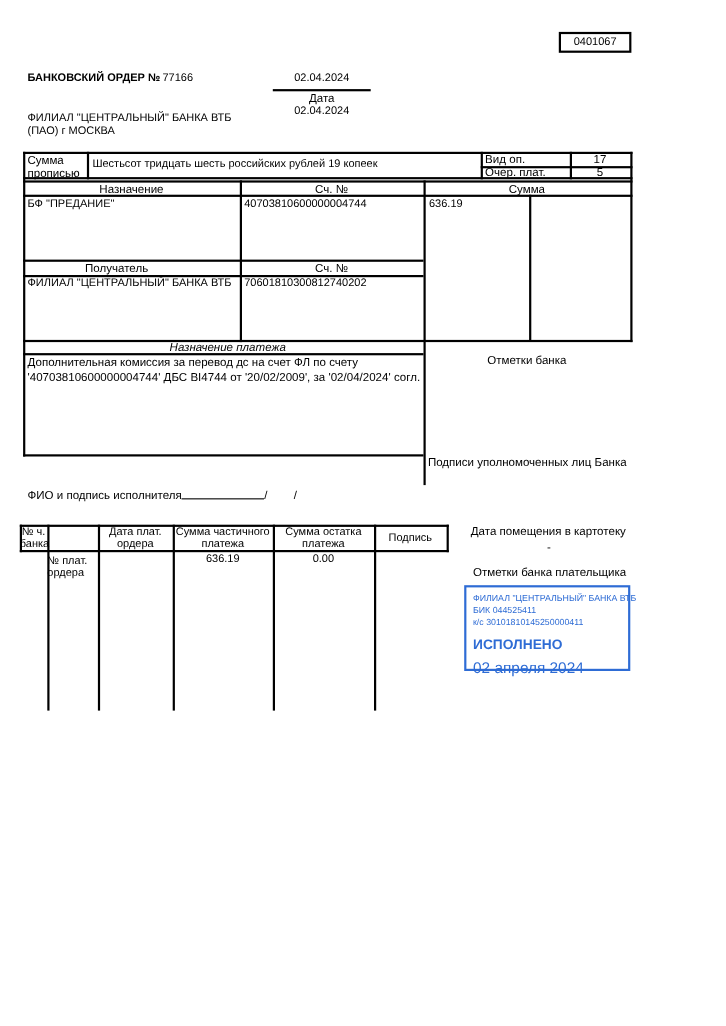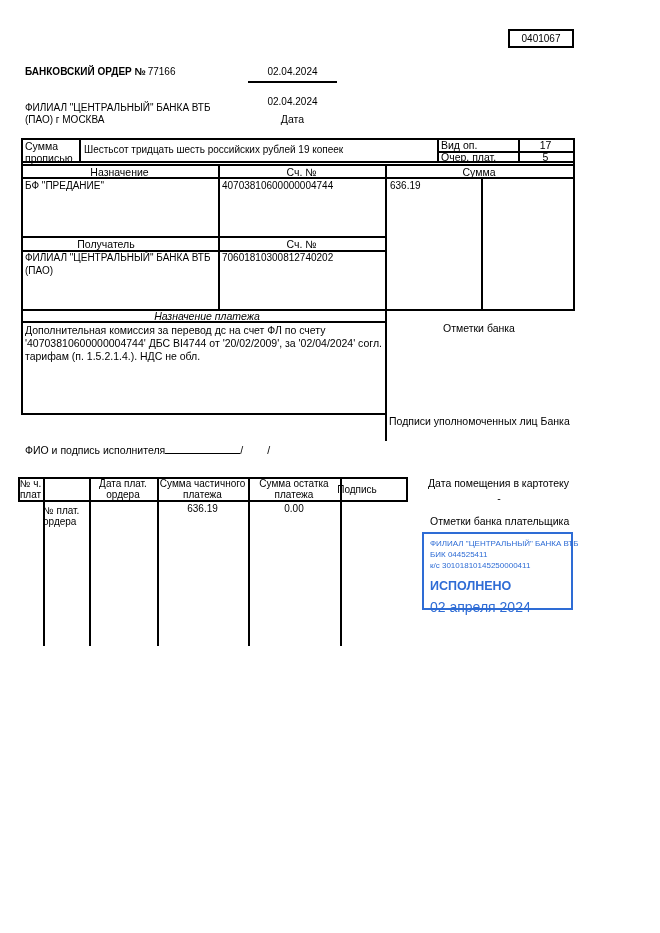--- a/index.html
+++ b/index.html
@@ -33,21 +33,21 @@
   <div class="codebox">
     <span>0401067</span>
   </div>
 
   <div class="t fs11" style="left:25px;top:66px;">
     <span class="b">БАНКОВСКИЙ ОРДЕР №</span><span style="margin-left:2px;">77166</span>
   </div>
 
   <div class="t fs11 c" style="left:248px;top:66px;width:89px;">02.04.2024</div>
   <div class="hl" style="left:248px;top:81px;width:89px;"></div>
-  <div class="t fs105 c" style="left:248px;top:84px;width:89px;margin-top:29px;">Дата</div>
+  <div class="t fs105 c" style="left:248px;top:84px;width:89px;">Дата</div>
   <div class="t fs11 c" style="left:248px;top:96px;width:89px;">02.04.2024</div>
 
   <div class="t fs11" style="left:25px;top:102px;">ФИЛИАЛ "ЦЕНТРАЛЬНЫЙ" БАНКА ВТБ</div>
   <div class="t fs11" style="left:25px;top:114px;">(ПАО) г МОСКВА</div>
 
   <div class="hl" style="left:21px;top:138px;width:554px;"></div>
   <div class="hl" style="left:21px;top:161px;width:554px;"></div>
   <div class="hl" style="left:21px;top:164px;width:554px;"></div>
   <div class="hl" style="left:437px;top:151px;width:138px;"></div>
   <div class="hl" style="left:21px;top:177px;width:554px;"></div>
@@ -83,29 +83,27 @@
 
   <div class="t fs11" style="left:25px;top:180px;">БФ "ПРЕДАНИЕ"</div>
   <div class="t fs11" style="left:222px;top:180px;">40703810600000004744</div>
   <div class="t fs11" style="left:390px;top:180px;">636.19</div>
 
   <div class="t fs105 c" style="left:21px;top:238px;width:170px;">Получатель</div>
   <div class="t fs105 c" style="left:218px;top:238px;width:167px;">Сч. №</div>
 
   <div class="t fs11" style="left:25px;top:252px;line-height:12.5px;">
     <div>ФИЛИАЛ "ЦЕНТРАЛЬНЫЙ" БАНКА ВТБ</div>
-    <div>(ПАО)</div>
   </div>
   <div class="t fs11" style="left:222px;top:252px;">70601810300812740202</div>
 
   <div class="t fs105 c" style="left:25px;top:310px;width:364px;font-style:italic;">Назначение платежа</div>
   <div class="t fs105" style="left:25px;top:324px;line-height:13px;">
     <div>Дополнительная комиссия за перевод дс на счет ФЛ по счету</div>
     <div>'40703810600000004744' ДБС BI4744 от '20/02/2009', за '02/04/2024' согл.</div>
-    <div>тарифам (п. 1.5.2.1.4.). НДС не обл.</div>
   </div>
   <div class="t fs105 c" style="left:385px;top:322px;width:188px;">Отметки банка</div>
 
   <div class="t fs105" style="left:389px;top:415px;">Подписи уполномоченных лиц Банка</div>
 
   <div class="t fs105" style="left:25px;top:442px;">
     <span>ФИО и подпись исполнителя</span><span class="sigfill"></span><span>/</span><span style="margin-left:24px;">/</span>
   </div>
 
   <div class="hl" style="left:18px;top:477px;width:390px;"></div>
@@ -113,39 +111,39 @@
   <div class="vl" style="left:18px;top:477px;height:25px;"></div>
   <div class="vl" style="left:406px;top:477px;height:25px;"></div>
   <div class="vl" style="left:43px;top:477px;height:169px;"></div>
   <div class="vl" style="left:89px;top:477px;height:169px;"></div>
   <div class="vl" style="left:157px;top:477px;height:169px;"></div>
   <div class="vl" style="left:248px;top:477px;height:169px;"></div>
   <div class="vl" style="left:340px;top:477px;height:169px;"></div>
 
   <div class="t fs10 c" style="left:18px;top:479px;width:25px;line-height:10.5px;">
     <div>№ ч.</div>
-    <div>плат</div>
+    <div>банка</div>
   </div>
   <div class="t fs10 c" style="left:43px;top:506px;width:23px;line-height:10.5px;">
     <div>№ плат.</div>
     <div>ордера</div>
   </div>
   <div class="t fs10 c" style="left:89px;top:479px;width:68px;line-height:10.5px;">
     <div>Дата плат.</div>
     <div>ордера</div>
   </div>
   <div class="t fs10 c" style="left:157px;top:479px;width:91px;line-height:10.5px;">
     <div>Сумма частичного</div>
     <div>платежа</div>
   </div>
   <div class="t fs10 c" style="left:248px;top:479px;width:92px;line-height:10.5px;">
     <div>Сумма остатка</div>
     <div>платежа</div>
   </div>
-  <div class="t fs10 c" style="left:324px;top:484px;width:66px;">Подпись</div>
+  <div class="t fs10 c" style="left:340px;top:484px;width:66px;">Подпись</div>
 
   <div class="t fs10 c" style="left:157px;top:503px;width:91px;">636.19</div>
   <div class="t fs10 c" style="left:248px;top:503px;width:92px;">0.00</div>
 
   <div class="t fs105" style="left:428px;top:477px;">Дата помещения в картотеку</div>
   <div class="t fs105 c" style="left:428px;top:492px;width:142px;">-</div>
   <div class="t fs105" style="left:430px;top:515px;">Отметки банка плательщика</div>
 
   <div class="stamp">
     <div class="fs8">ФИЛИАЛ "ЦЕНТРАЛЬНЫЙ" БАНКА ВТБ</div>

